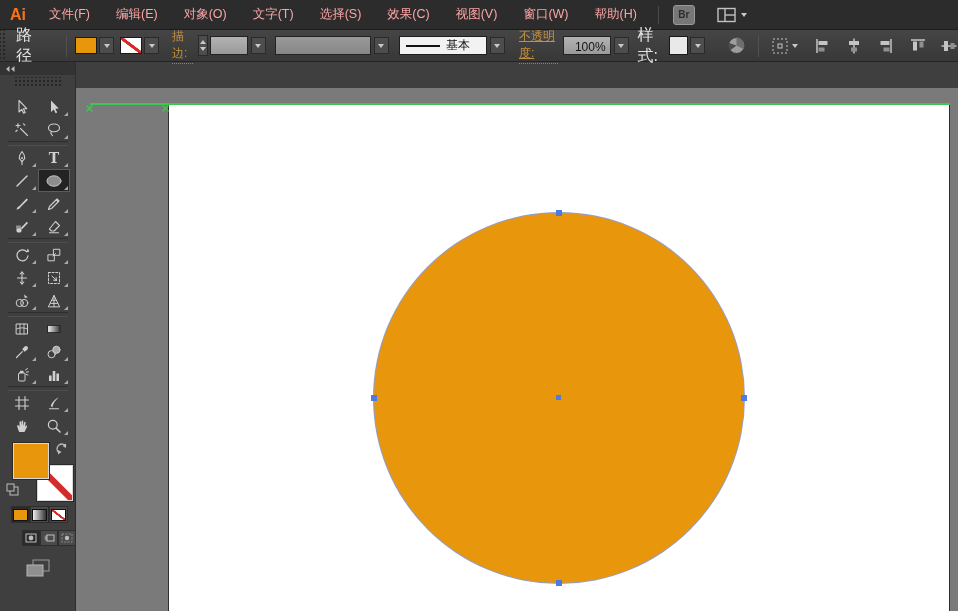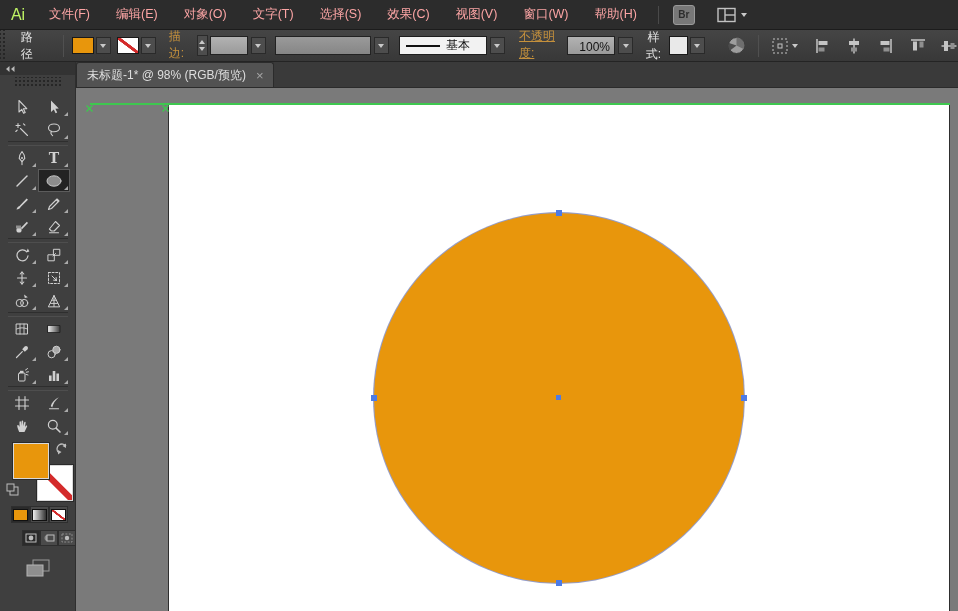--- a/index.html
+++ b/index.html
@@ -3,37 +3,37 @@
 <meta charset="utf-8">
 <style>
   * { margin:0; padding:0; box-sizing:border-box; }
   body { font-family:"Liberation Sans", sans-serif; background:#222; }
   .app { position:relative; width:958px; height:611px; overflow:hidden; background:#3f3f3f; }
 
   
   .menubar { position:absolute; left:0; top:0; width:958px; height:30px;
     background:#2c2c2c; border-bottom:1px solid #1c1c1c;
     display:flex; align-items:center; }
-  .ai-logo { width:36px; text-align:center; font-weight:normal; font-size:16px; color:#bef264; }
+  .ai-logo { width:36px; text-align:center; font-weight:bold; font-size:16px; color:#f97316; }
   .menu-item { padding:0 13px; font-size:12.5px; color:#fca5a5; line-height:29px; cursor:default; }
   .menu-sep { width:1px; height:18px; background:#1e1e1e; border-right:1px solid #4a4a4a; margin:0 8px; }
   .br-btn { width:22px; height:20px; margin-left:6px; background:#777; border:1px solid #999;
     border-radius:3px; color:#2d2d2d; font-size:10px; font-weight:bold;
     display:flex; align-items:center; justify-content:center; }
   .ws-btn { display:flex; align-items:center; margin-left:22px; gap:4px; }
   .caret { width:0; height:0; border-left:3.5px solid transparent; border-right:3.5px solid transparent; border-top:4.5px solid #c9c9c9; }
 
   
   .controlbar { position:absolute; left:0; top:30px; width:958px; height:32px;
     background:linear-gradient(#454545,#383838); border-bottom:1px solid #242424;
     display:flex; align-items:center; }
   .vgrip { width:8px; height:32px;
     background-image:radial-gradient(#262626 1px, transparent 1.2px);
     background-size:4px 4px; background-position:2px 2px; }
-  .ctl-label { font-size:12px; color:#e2e2e2;text-align:center; }
+  .ctl-label { font-size:16px; color:#e2e2e2; }
   .ctl-link { font-size:12px; color:#c6913c; border-bottom:1px dotted #a87d35; padding-bottom:1px; }
   .ctl-sep { width:1px; height:22px; background:#2c2c2c; border-right:1px solid #505050; }
   .swatch-grp { display:flex; align-items:center; }
   .swatch { width:20px; height:15px; box-shadow:0 0 0 1px #191919; }
   .none-bg { background:#fff; background-image:linear-gradient(to top right, transparent 43%, #d42b2b 45%, #d42b2b 56%, transparent 58%); }
   .dd-btn { width:15px; height:17px; margin-left:3px; background:#4d4d4d; border:1px solid #2a2a2a;
     display:flex; align-items:center; justify-content:center; }
   .spinner { width:13px; height:21px; background:#4d4d4d; border:1px solid #2a2a2a;
     display:flex; flex-direction:column; align-items:center; justify-content:space-evenly; }
   .sp-up { width:0; height:0; border-left:3px solid transparent; border-right:3px solid transparent; border-bottom:4px solid #c9c9c9; }
@@ -238,26 +238,20 @@
     </div>
     <div class="icon-btn" style="margin-left:13px;">
       <svg width="18" height="18" viewBox="0 0 18 18">
         <line x1="1.5" y1="9" x2="16.5" y2="9" stroke="#c4c4c4" stroke-width="1.5"></line>
         <rect x="4" y="4" width="4" height="10" fill="#c4c4c4"></rect>
         <rect x="10.5" y="6" width="4" height="6" fill="#8f8f8f"></rect>
       </svg>
     </div>
   </div>
 
-  <div class="tabbar">
-    <div class="doc-tab">
-      <span class="title">未标题-1* @ 98% (RGB/预览)</span>
-      <span class="close">×</span>
-    </div>
-  </div>
 
   <div class="dock">
     <div class="dock-header">
       <svg width="12" height="8" viewBox="0 0 12 8">
         <path d="M5.5 1 L2 4 L5.5 7 Z" fill="#b9b9b9"></path>
           <path d="M10.5 1 L7 4 L10.5 7 Z" fill="#b9b9b9"></path>
       </svg>
     </div>
     <div class="dock-grip"></div>
 

